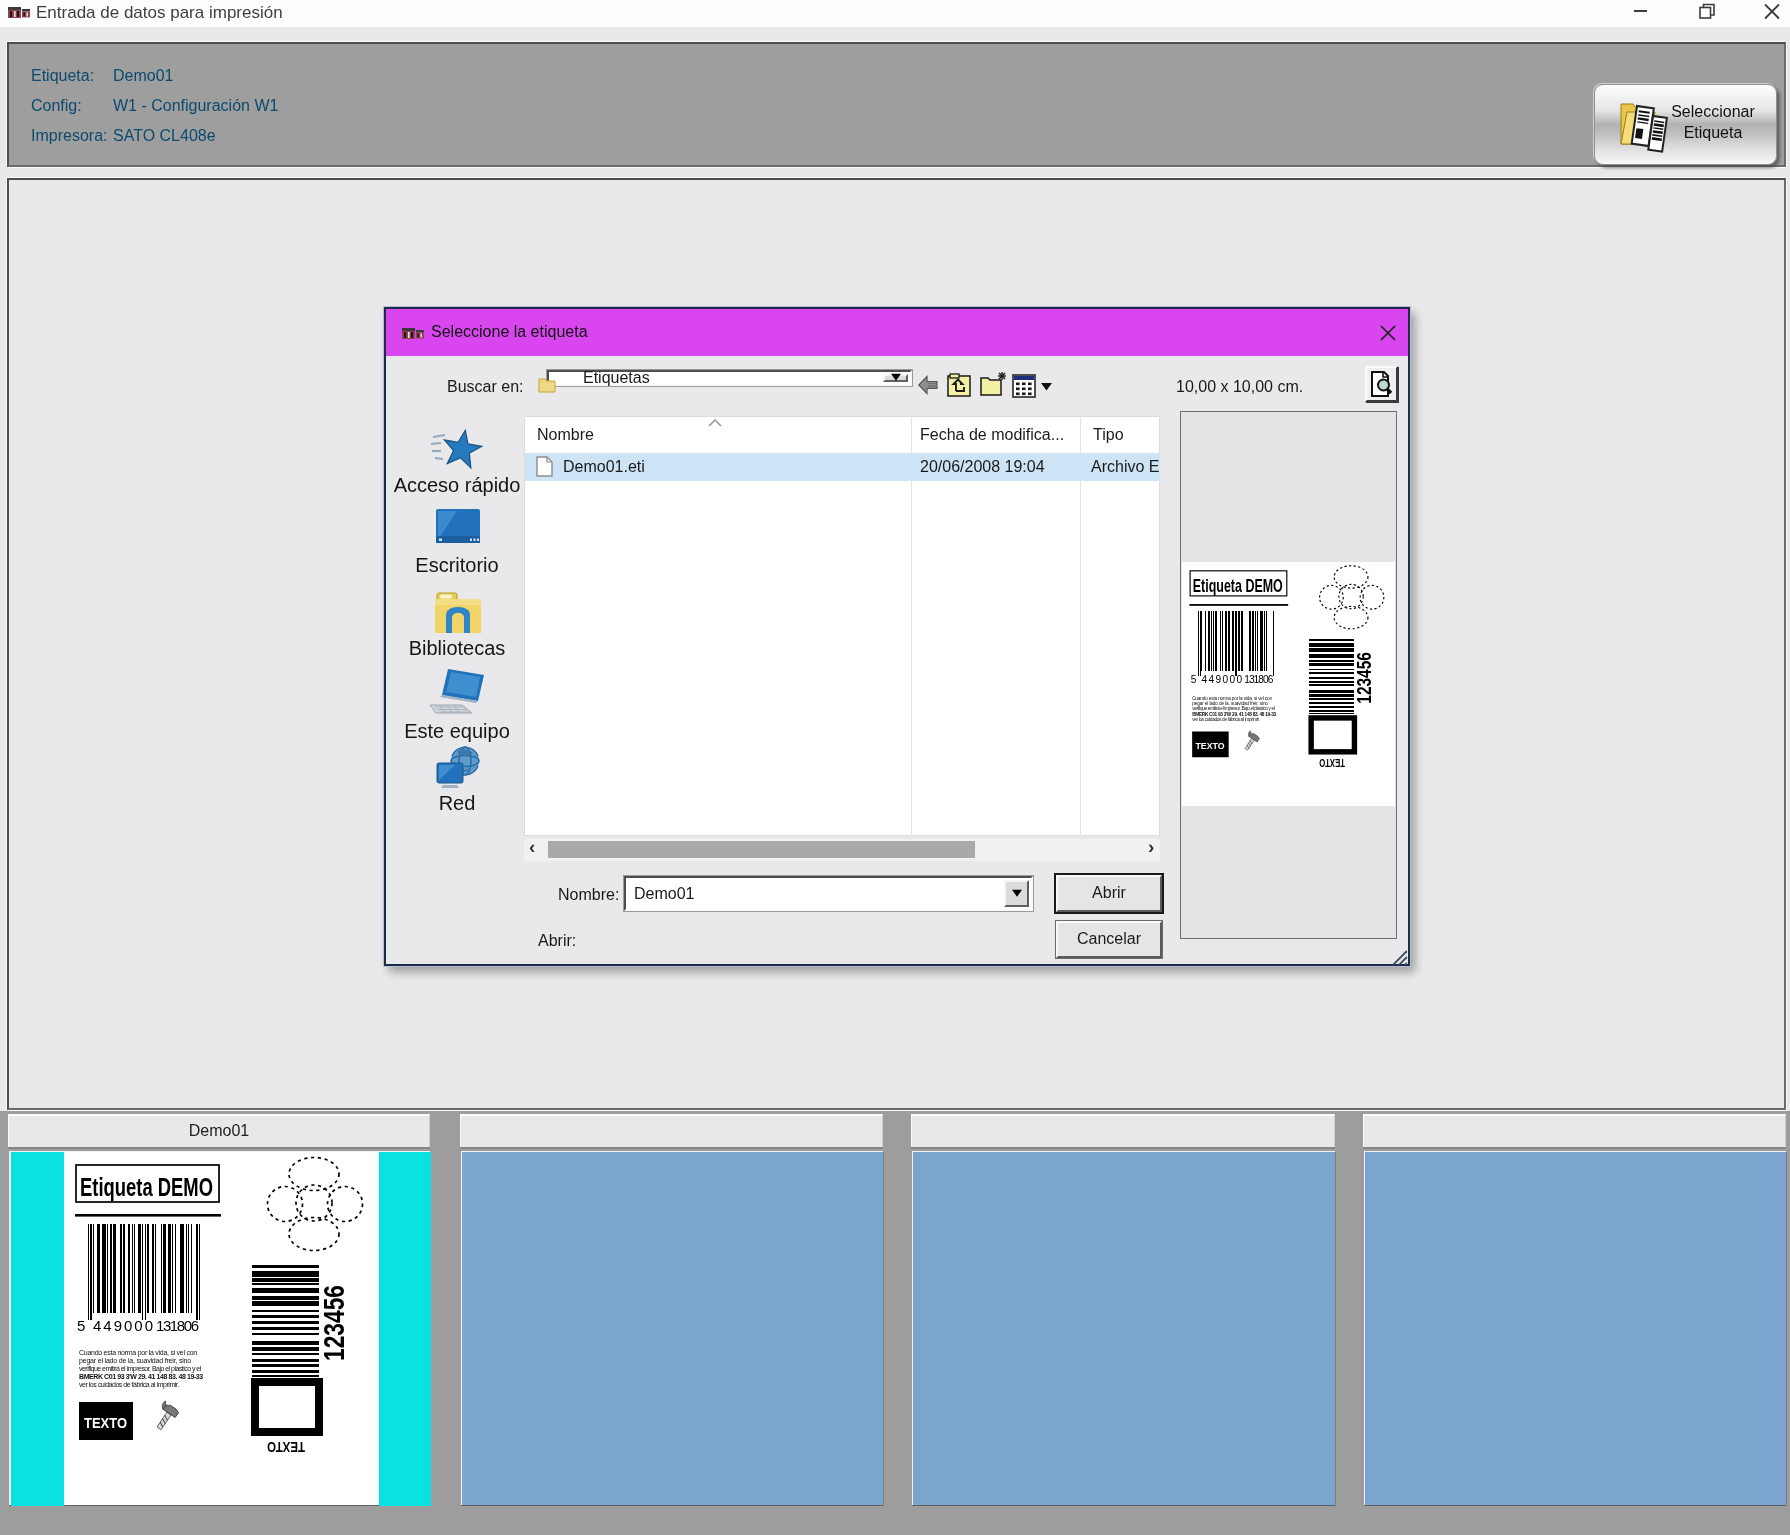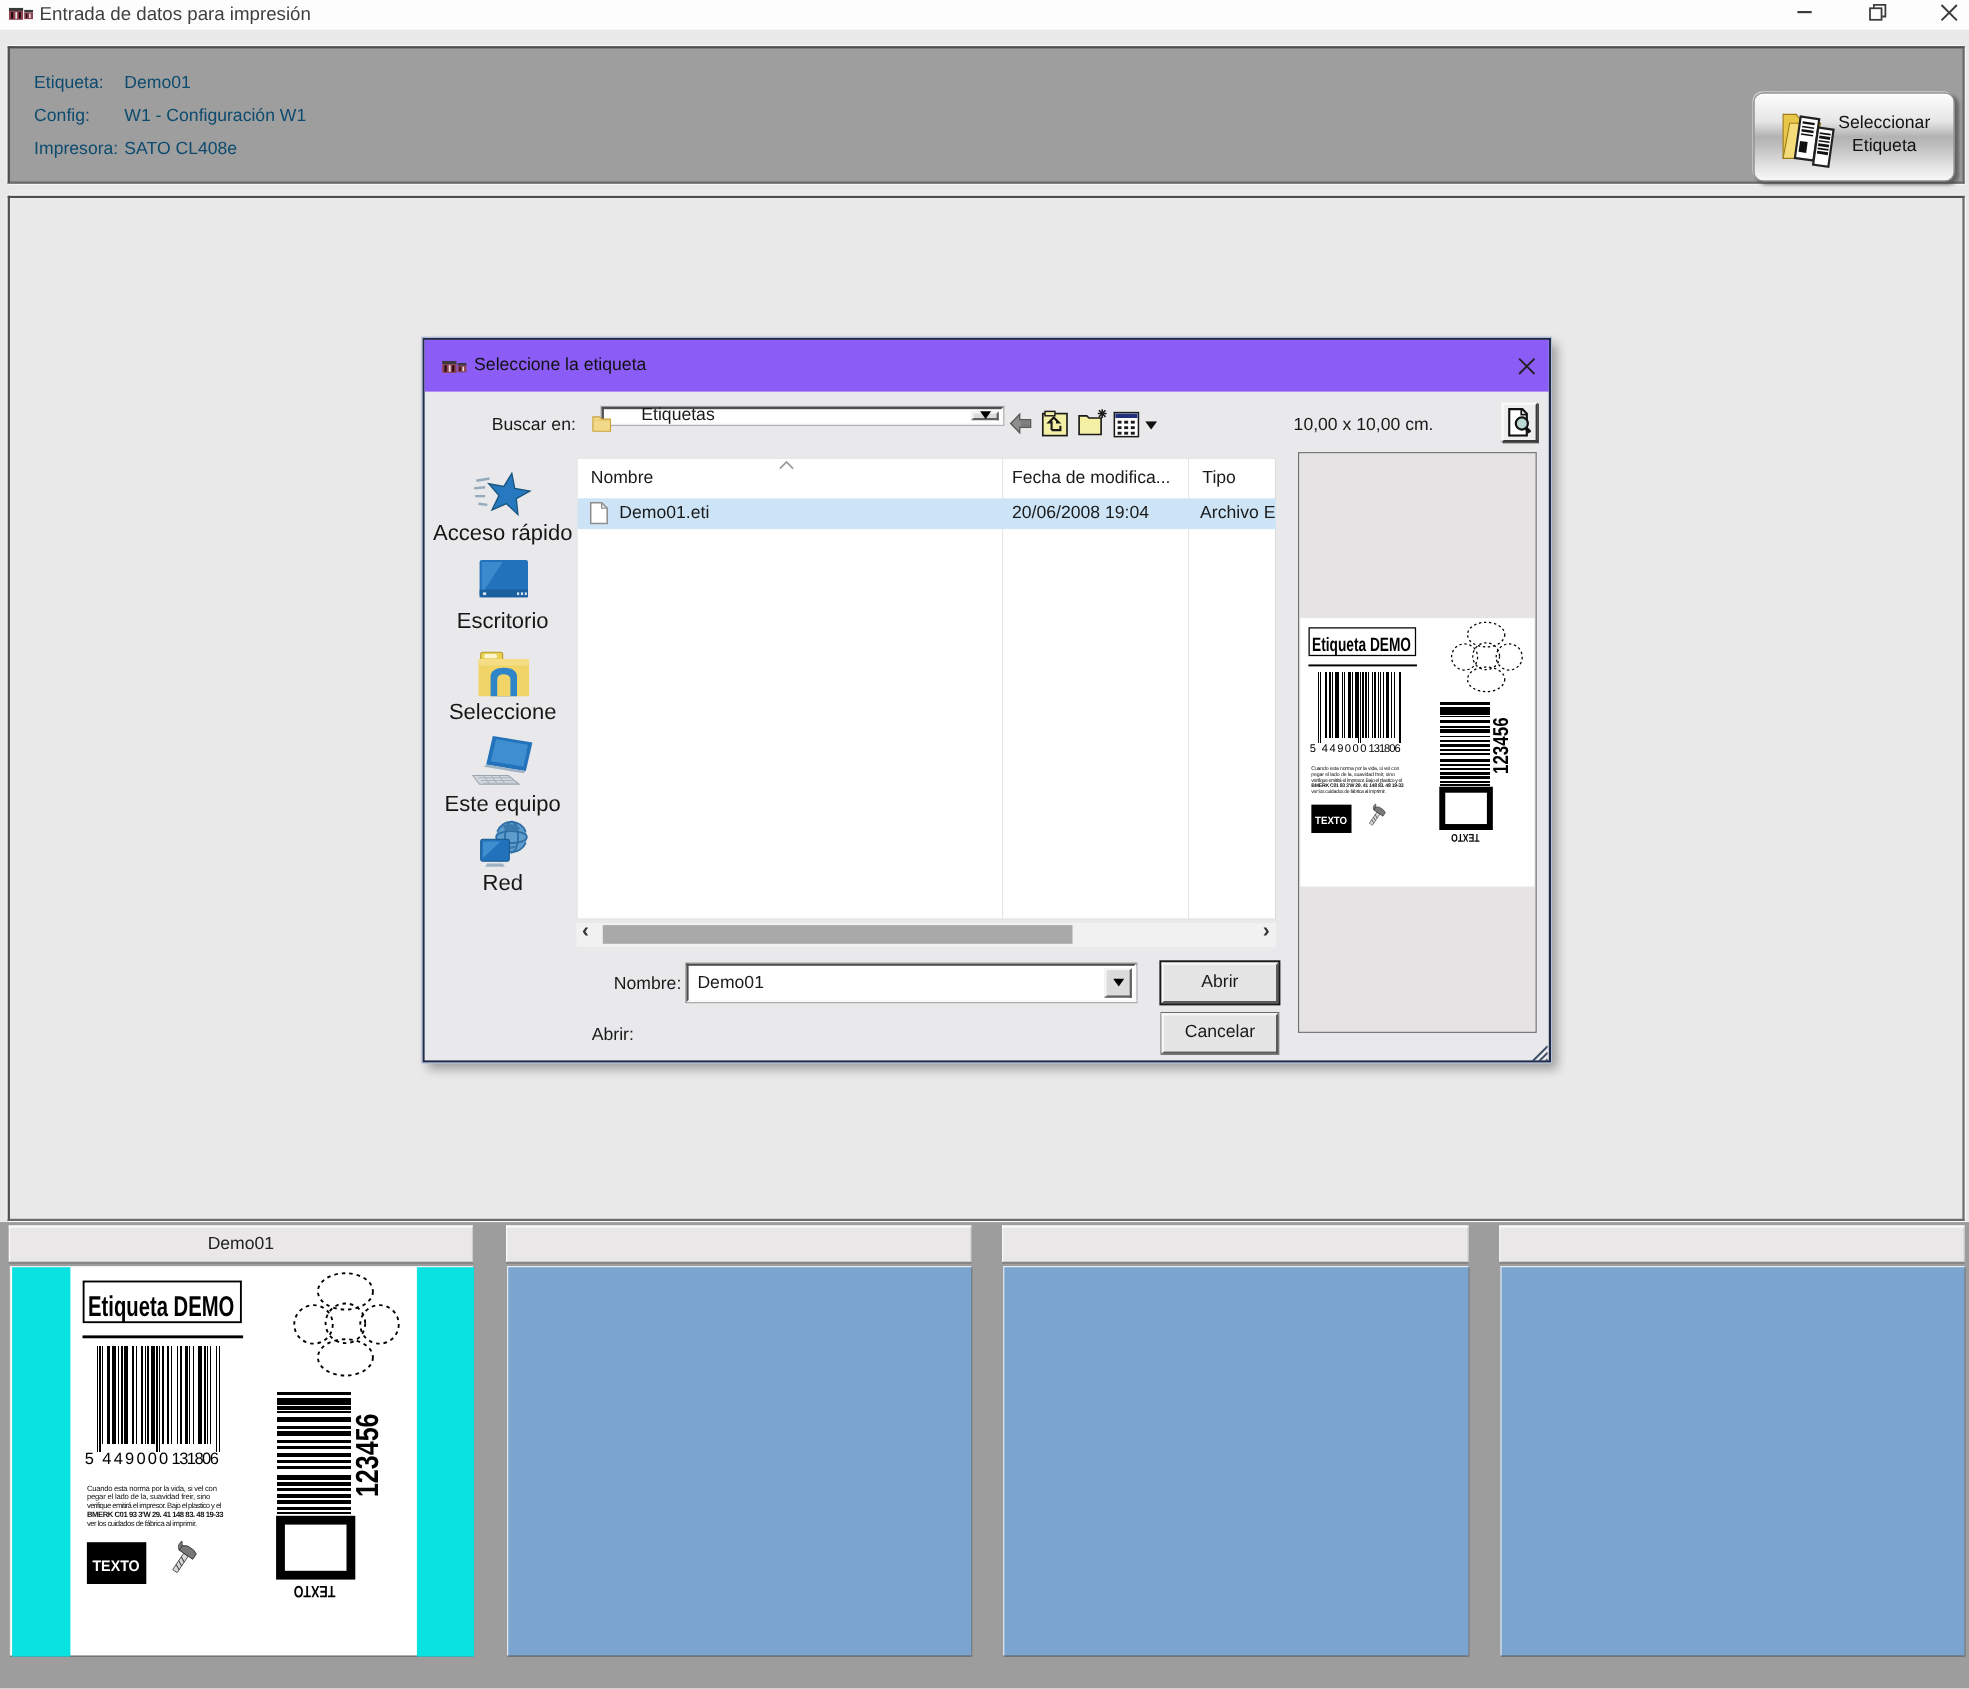--- a/index.html
+++ b/index.html
@@ -17,21 +17,21 @@
 #selbtn { position:absolute; left:1585px; top:23px; width:183px; height:81px; border-radius:9px;
   background:linear-gradient(180deg,#fdfdfd 0%,#e6e6e6 32%,#b2b2b2 50%,#c0c0c0 62%,#dedede 80%,#f8f8f8 100%);
   border:1px solid #8f8f8f; box-shadow:3px 3px 3px rgba(70,70,70,.65), -1px -1px 0 #cfcfcf;margin-top:17px; }
 #selbtn .txt { position:absolute; left:62px; top:16px; width:112px; text-align:center; font-size:16px; line-height:21px; color:#111; }
 
 #main { left:7px; top:178px; width:1779px; height:932px; background:#e9e9e9;
   border:2px solid; border-color:#4f4f4f #6b6b6b #6b6b6b #4f4f4f; box-shadow:1px 1px 0 #fbfbfb, -1px -1px 0 #fbfbfb; }
 
 #dlg { left:384px; top:307px; width:1026px; height:659px; background:#e9e8ea;
   border:2px solid #1d2b49; outline:1px solid #b7bfd8; box-shadow:5px 6px 9px rgba(0,0,0,.33); }
-#dlgtitle { left:0; top:0; width:100%; height:47px; background:#8b5cf6; }
+#dlgtitle { left:0; top:0; width:100%; height:47px; background:#d946ef; }
 #dlgtitle span { position:absolute; left:45px; top:14px; font-size:16px; color:#111; }
 .combo { position:absolute; background:#fff; border:2px solid; border-color:#4e4e4e #fafafa #fafafa #4e4e4e; box-shadow:0 0 0 1px #9a9a9a; }
 .combo .cbtxt { position:absolute; left:8px; top:50%; transform:translateY(-50%); font-size:16px; white-space:nowrap; }
 .cbarrow { position:absolute; top:2px; right:2px; bottom:2px; width:25px; background:#dcdbdb;
   border:2px solid; border-color:#f6f6f6 #5f5f5f #5f5f5f #f6f6f6; }
 .cbarrow:after { content:""; position:absolute; left:50%; top:50%; transform:translate(-50%,-35%);
   border:5px solid transparent; border-top:7px solid #000; }
 .btn { position:absolute; background:#e6e5e5; font-size:16px; text-align:center;
   border:2px solid; border-color:#f8f8f8 #5a5a5a #5a5a5a #f8f8f8; box-shadow:0 0 0 1px #6b6b6b; }
 .sideitem { position:absolute; width:130px; text-align:center; font-size:20px; color:#161616; }
@@ -209,21 +209,21 @@
     </svg>
   <div class="sideitem" style="left:6px;top:245px">Escritorio</div>
   <svg class="abs" style="left:43px;top:280px" width="58" height="46" viewBox="0 0 58 46">
       <rect x="8" y="4" width="20" height="8" rx="2" fill="#e8d052" stroke="#b89a28" stroke-width="1"></rect>
       <rect x="11" y="5.5" width="12" height="4" rx="2" fill="#faf3cd"></rect>
       <path d="M6 10 L52 10 L52 44 L6 44 Z" fill="#f0d468"></path>
       <path d="M6 10 L52 10 L52 16 L6 16 Z" fill="#f4dd85"></path>
       <path d="M17 44 L17 26 C17 21 22 18 29 18 C36 18 41 21 41 26 L41 44 Z" fill="#2e86c8"></path>
       <path d="M23 44 L23 29 C23 26 25 24 29 24 C33 24 35 26 35 29 L35 44 Z" fill="#f0d468"></path>
     </svg>
-  <div class="sideitem" style="left:6px;top:328px">Seleccione</div>
+  <div class="sideitem" style="left:6px;top:328px">Bibliotecas</div>
   <svg class="abs" style="left:40px;top:358px" width="64" height="50" viewBox="0 0 64 50">
       <g transform="translate(2,0)">
         <path d="M20 2 L56 8 L50 34 L14 28 Z" fill="#2272bb"></path>
         <path d="M23 5 L52 10 L48 30 L18 25 Z" fill="#3e8ed0"></path>
         <path d="M14 28 L50 34 L48 36 L12 30 Z" fill="#9fb2c4"></path>
         <path d="M2 38 L34 38 L44 46 L8 46 Z" fill="#d3d8dd" stroke="#9aa4ae" stroke-width="1"></path>
         <g stroke="#aab4be" stroke-width="1">
           <line x1="7" y1="40" x2="37" y2="40"></line>
           <line x1="9" y1="42.5" x2="40" y2="42.5"></line>
           <line x1="11" y1="45" x2="42" y2="45"></line>

